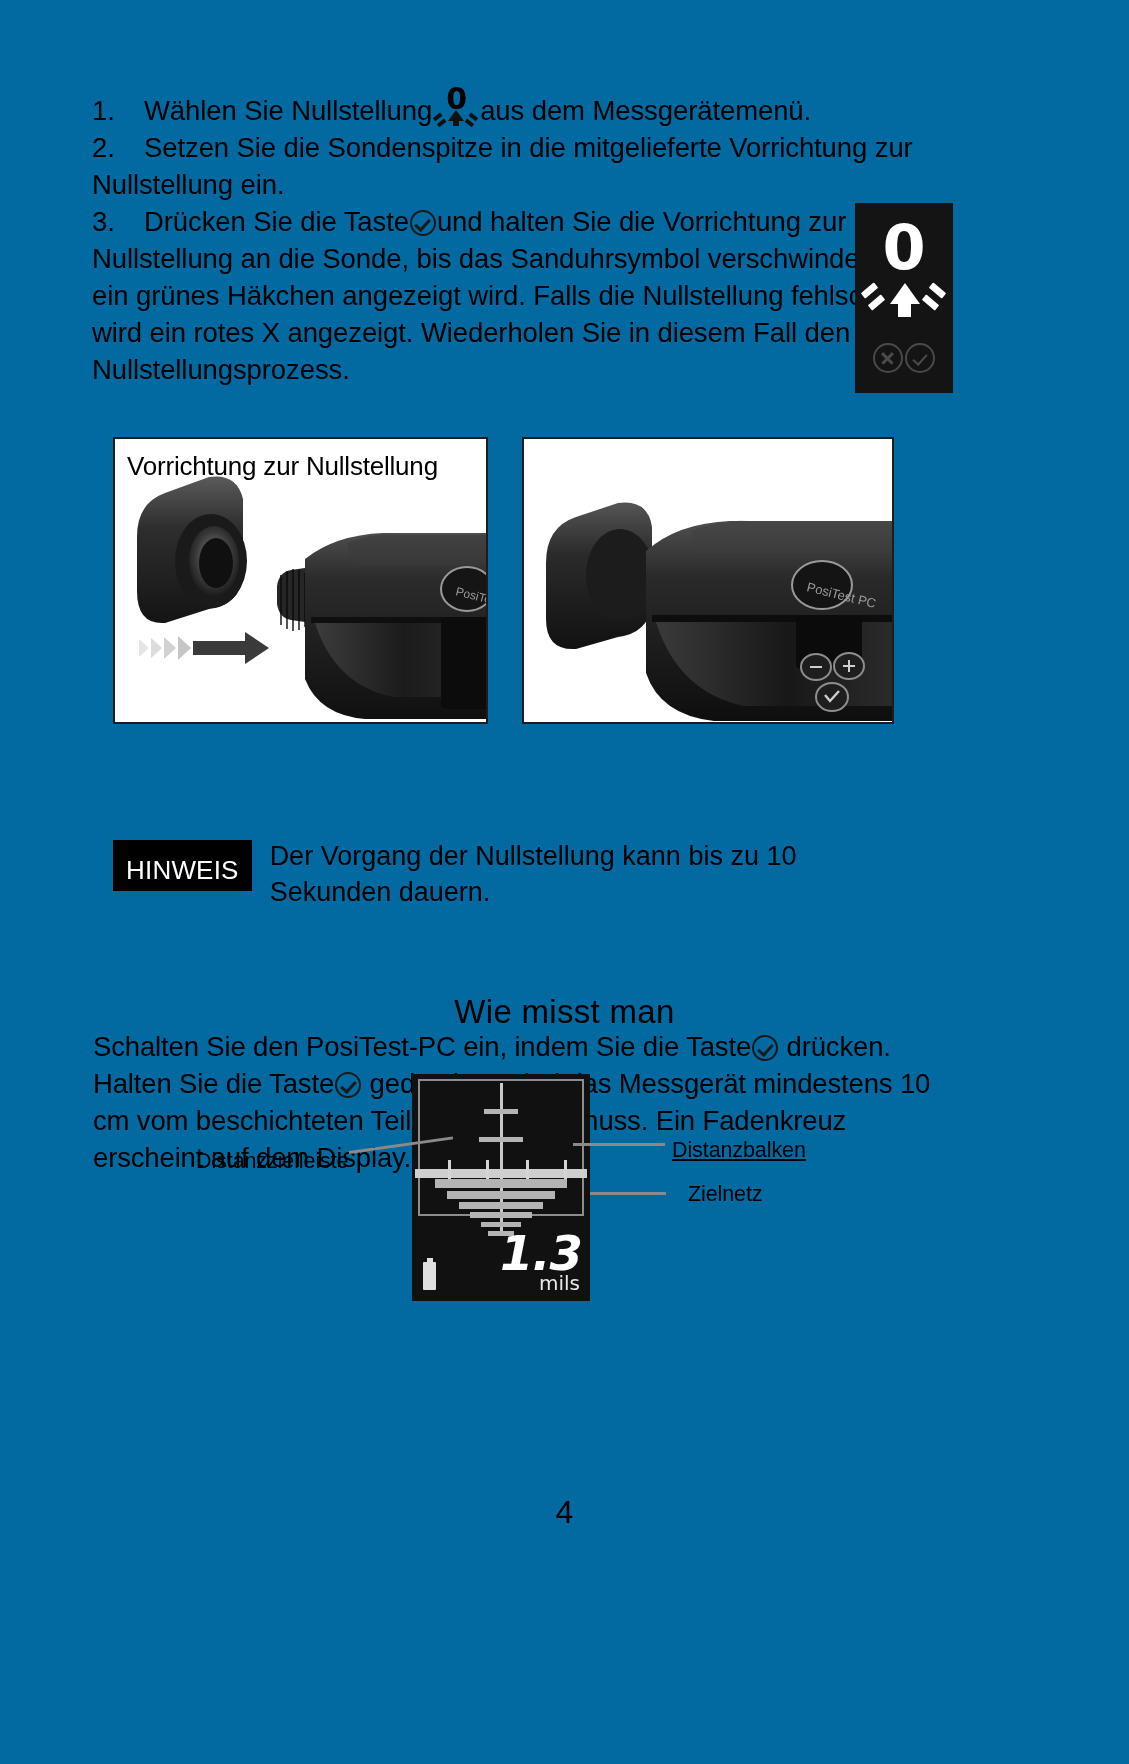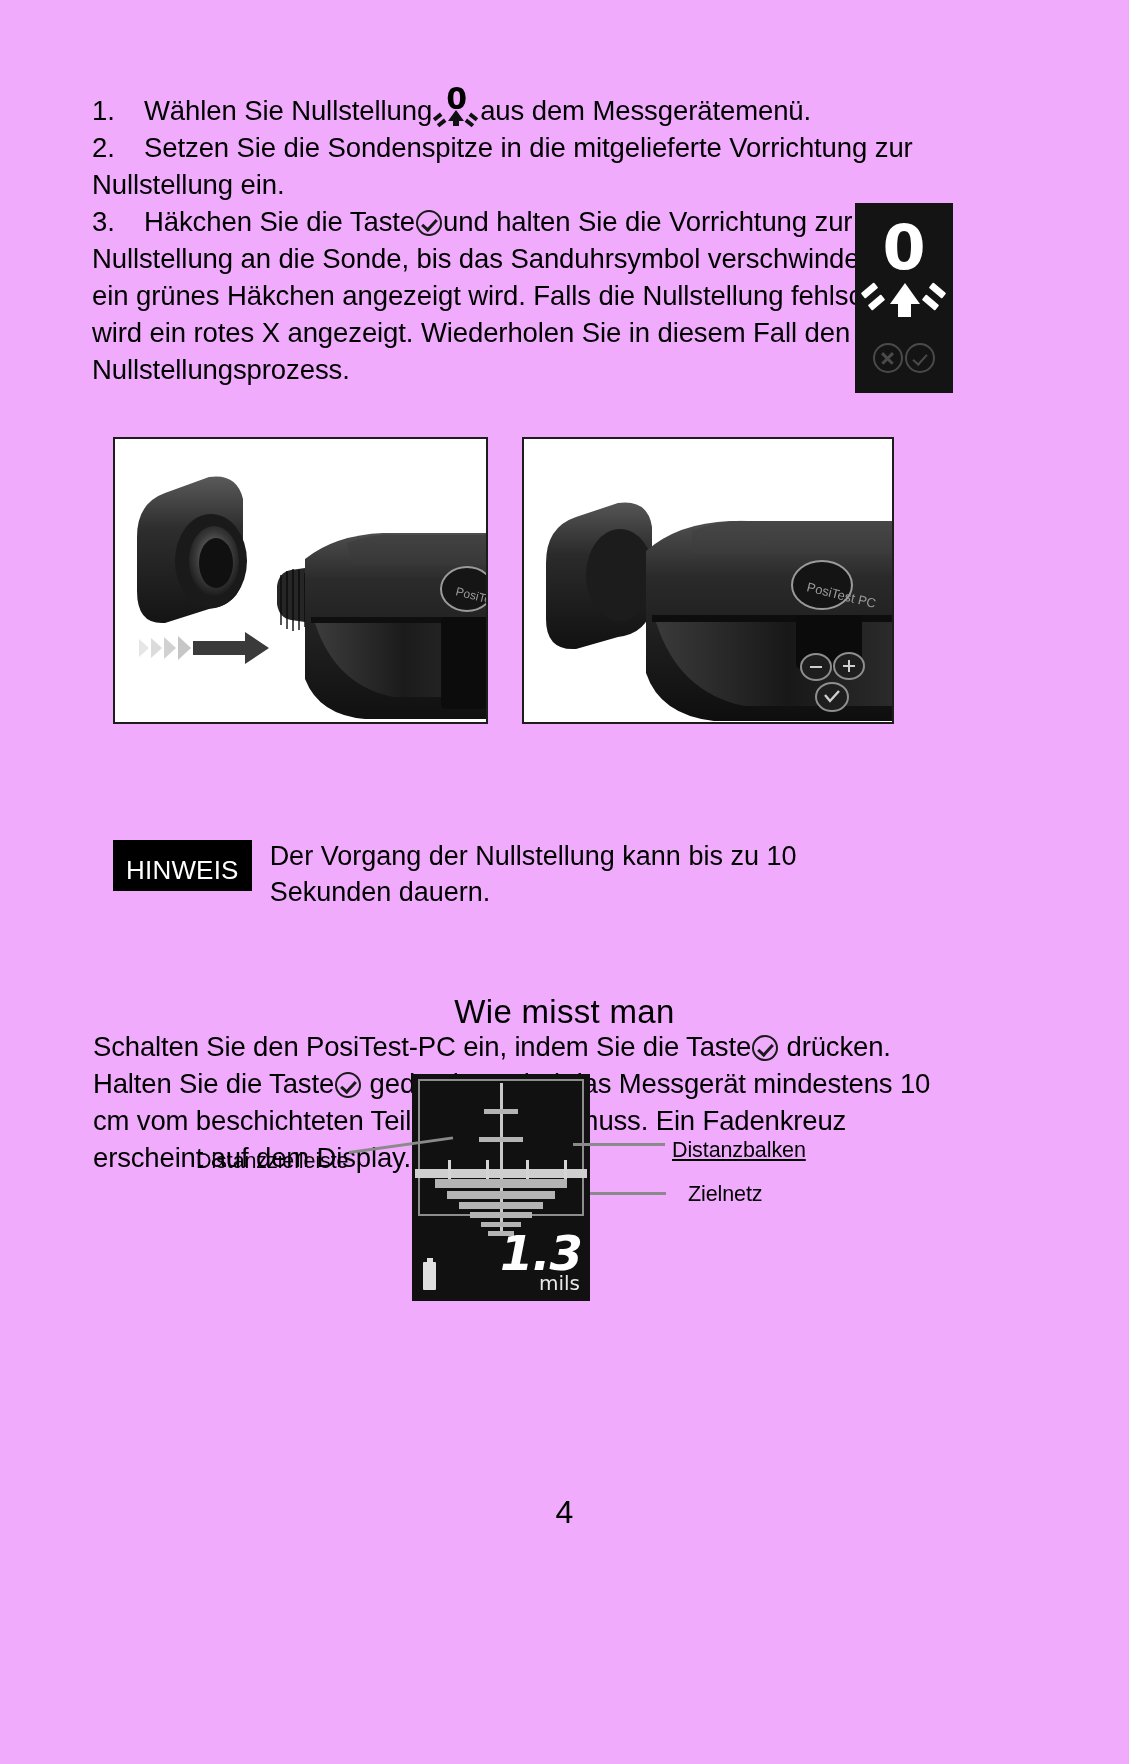--- a/index.html
+++ b/index.html
@@ -12,21 +12,21 @@
     height: 1764px;
     position: relative;
     font-family: "Liberation Sans", sans-serif;
     color: #000000;
     overflow: hidden;
   }
 
   .page {
     position: absolute;
     inset: 0;
-    background: #f0abfc;
+    background: #0369a1;
   }
 
   
   .steps {
     position: absolute;
     left: 92px;
     top: 92px;
     width: 845px;
     font-size: 27.5px;
     line-height: 37px;
@@ -403,39 +403,40 @@
         <span class="z-tick t3"></span>
         <span class="z-tick t4"></span>
       </span><span>aus dem Messgerätemenü.</span>
     </p>
 
     <p class="step-para">
       <span class="num">2.</span><span>Setzen Sie die Sondenspitze in die mitgelieferte Vorrichtung zur Nullstellung ein.</span>
     </p>
 
     <p class="step-para">
-      <span class="num">3.</span><span>Häkchen Sie die Taste</span><span class="ico-check"></span><span>und halten Sie die Vorrichtung zur Nullstellung an die Sonde, bis das Sanduhrsymbol verschwindet und ein grünes Häkchen angezeigt wird. Falls die Nullstellung fehlschlägt, wird ein rotes X angezeigt. Wiederholen Sie in diesem Fall den Nullstellungsprozess.</span>
+      <span class="num">3.</span><span>Drücken Sie die Taste</span><span class="ico-check"></span><span>und halten Sie die Vorrichtung zur Nullstellung an die Sonde, bis das Sanduhrsymbol verschwindet und ein grünes Häkchen angezeigt wird. Falls die Nullstellung fehlschlägt, wird ein rotes X angezeigt. Wiederholen Sie in diesem Fall den Nullstellungsprozess.</span>
     </p>
   </div>
 
   <div class="lcd-zero-box">
     <div class="big0">0</div>
     <div class="arrow-up"></div>
     <div class="arrow-stem"></div>
     <div class="spark s1"></div>
     <div class="spark s2"></div>
     <div class="spark s3"></div>
     <div class="spark s4"></div>
     <div class="res-circle c-x"></div>
     <div class="res-circle c-ok">
       <span class="tickmark"></span>
     </div>
   </div>
 
   <div class="illus-left">
+    <div class="illus-caption">Vorrichtung zur Nullstellung</div>
 
     <svg class="gauge" style="left:0;top:0;" width="375" height="287" viewBox="0 0 375 287">
       <defs>
         <linearGradient id="capG" x1="0" y1="0" x2="0" y2="1">
           <stop offset="0%" stop-color="#5a5a5a"></stop>
           <stop offset="35%" stop-color="#2e2e2e"></stop>
           <stop offset="100%" stop-color="#141414"></stop>
         </linearGradient>
         <radialGradient id="boreG" cx="0.5" cy="0.45" r="0.6">
           <stop offset="0%" stop-color="#8a8a8a"></stop>

